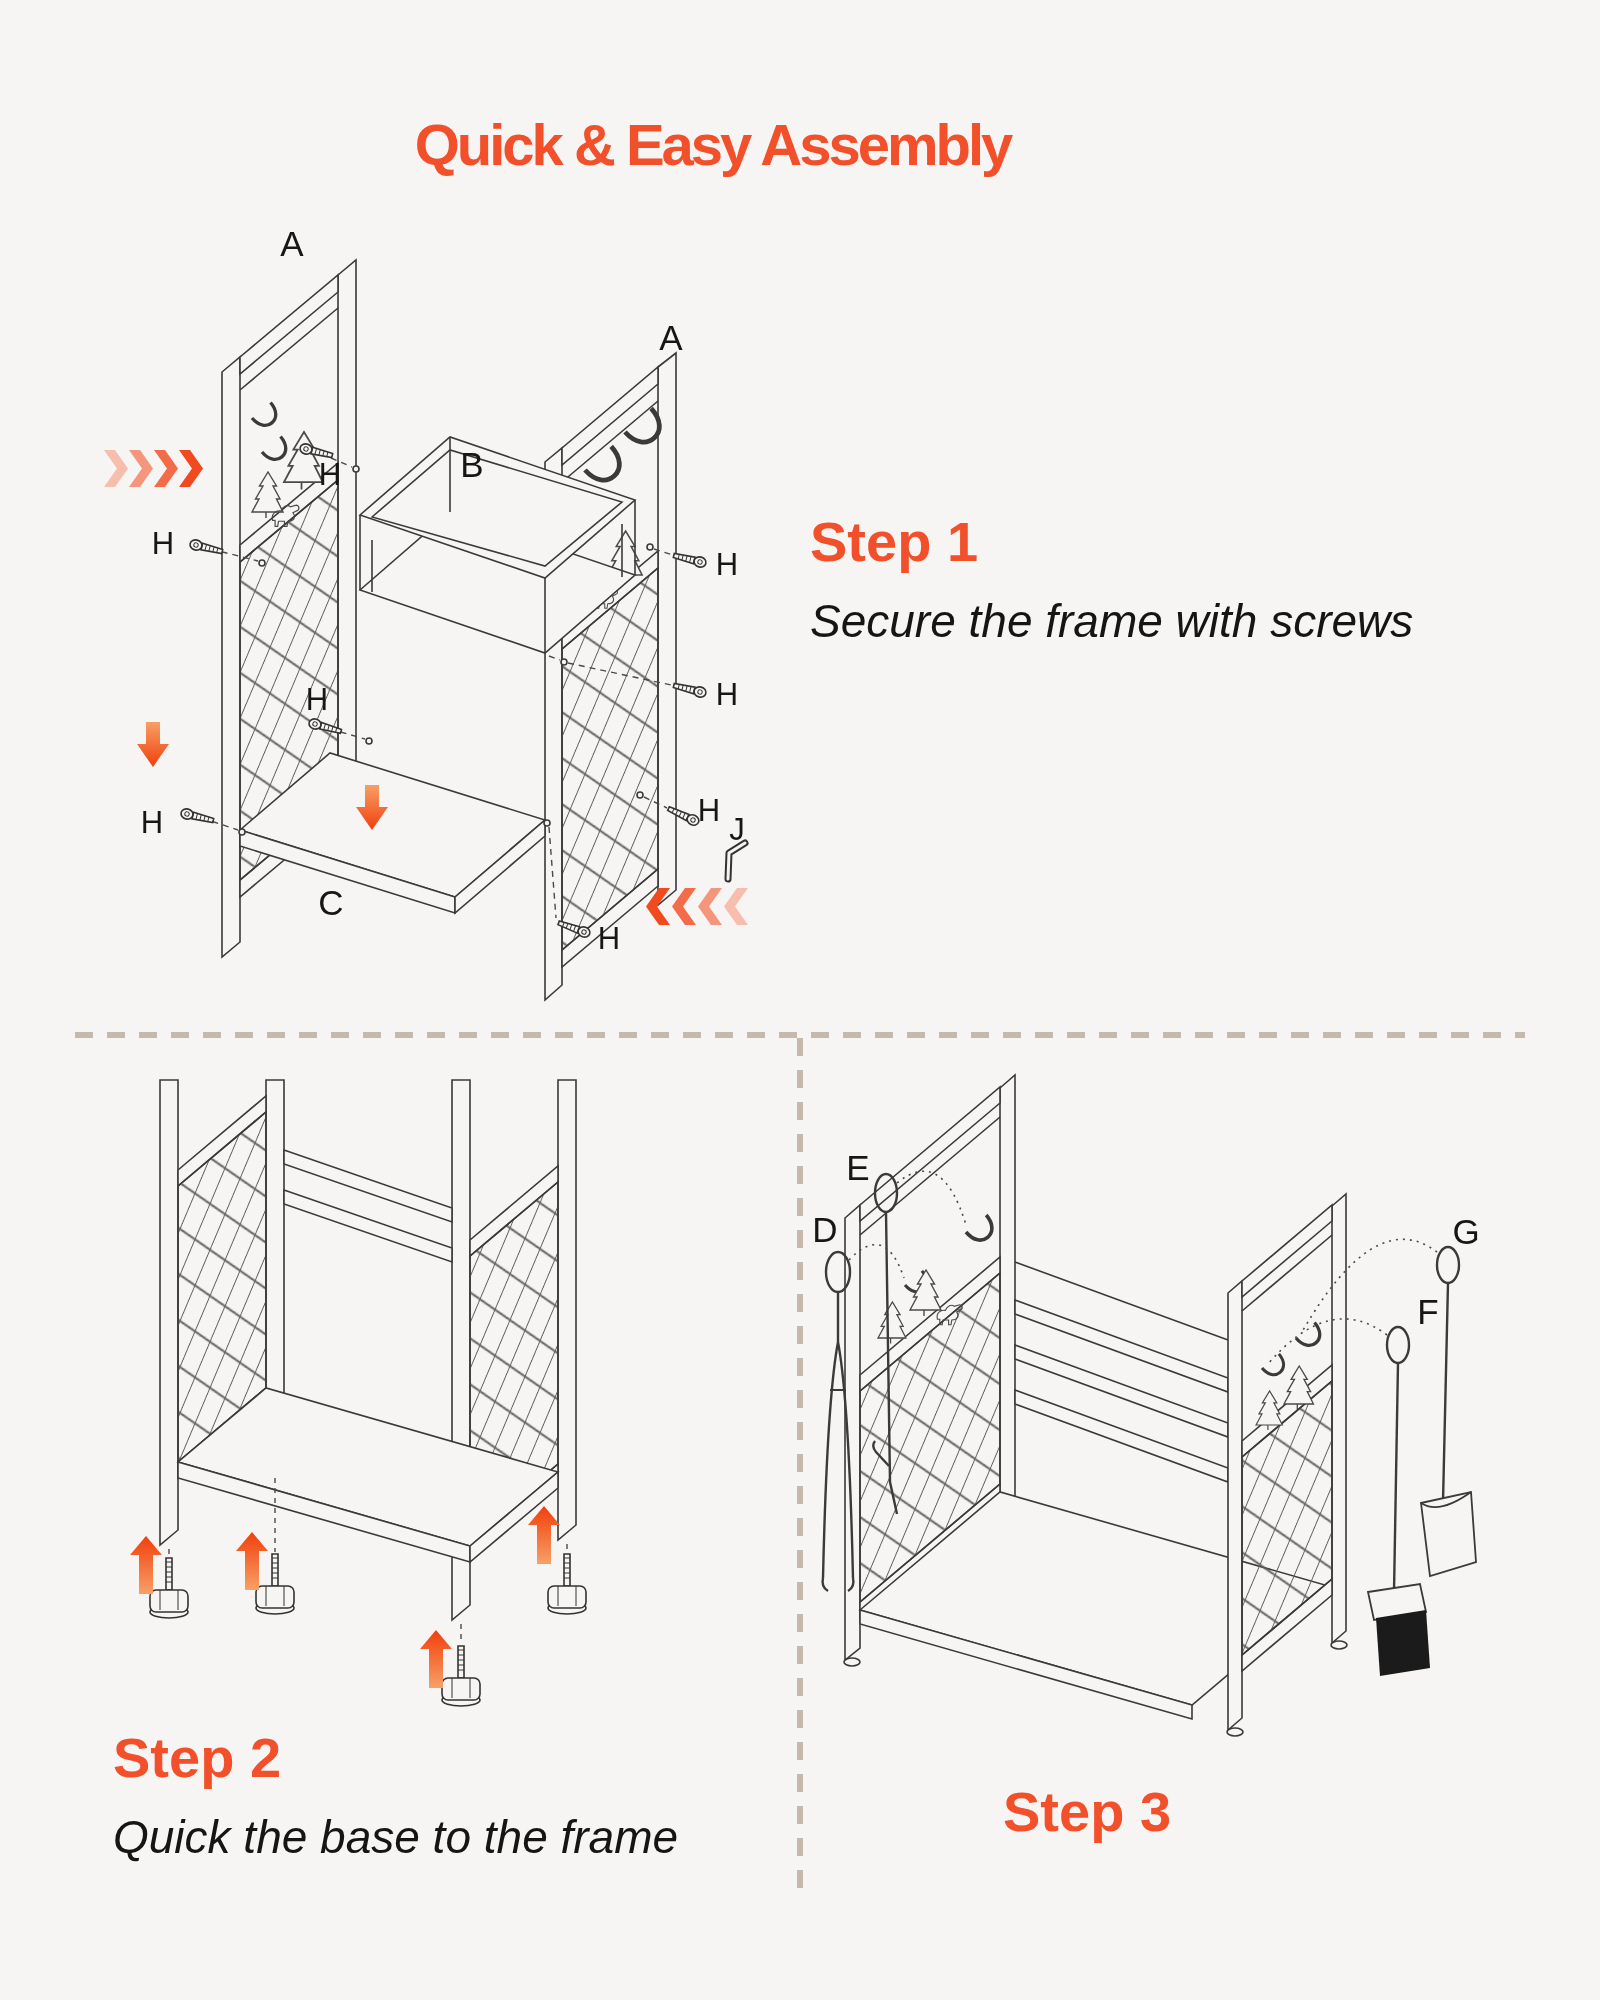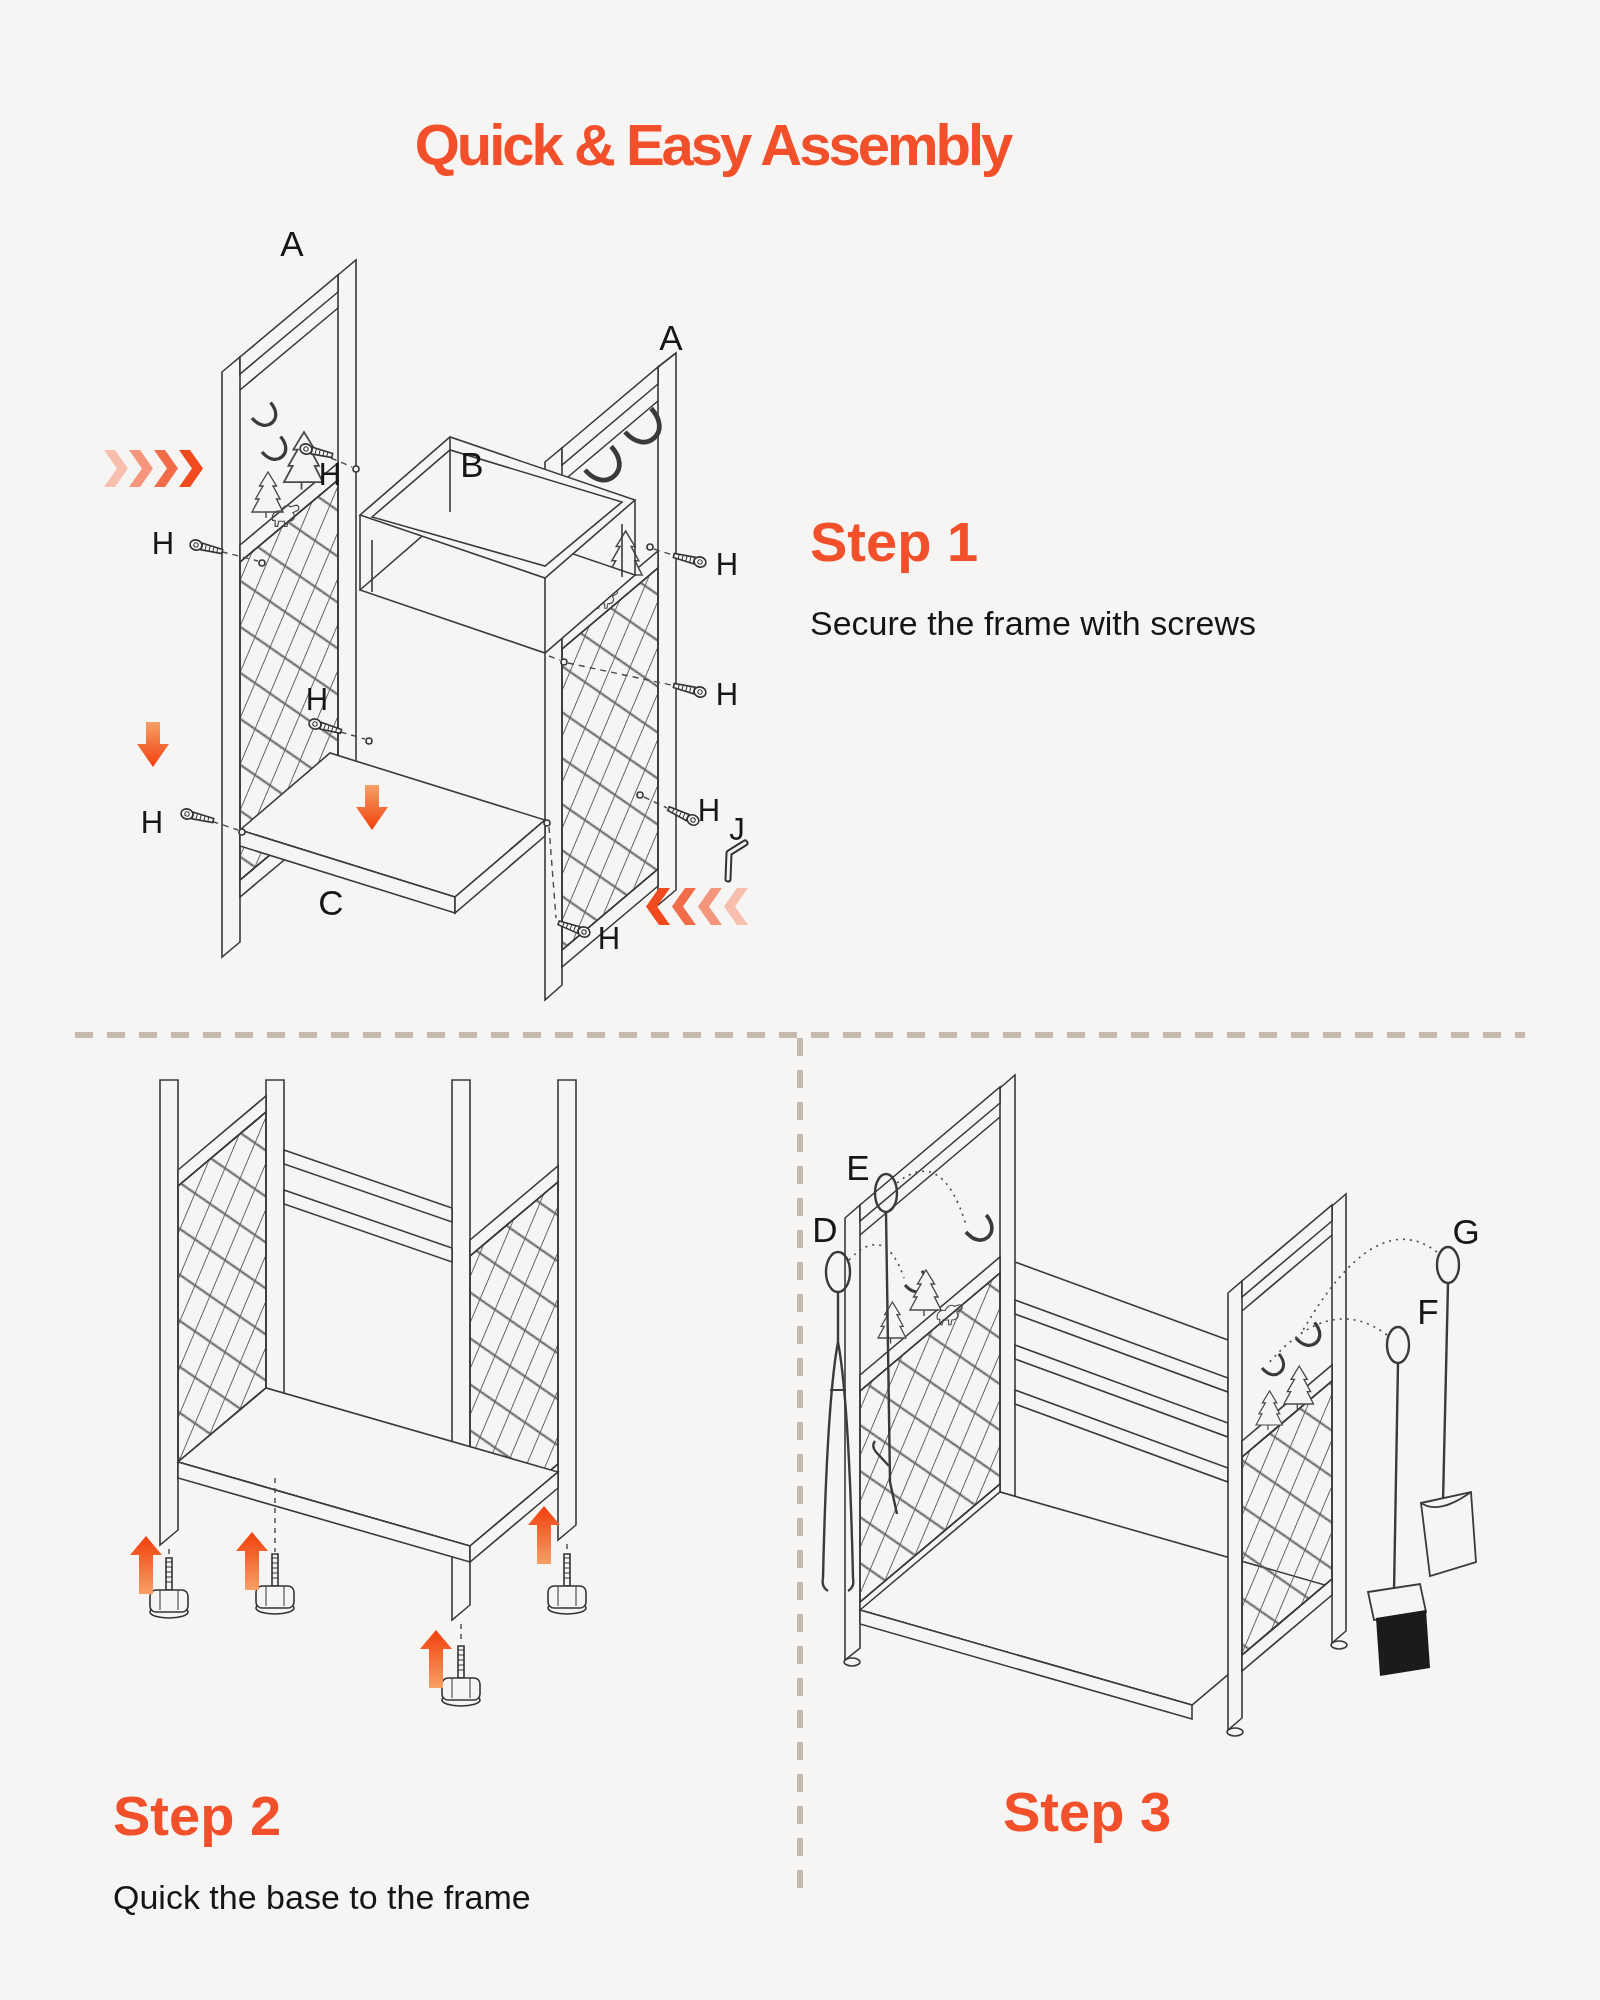--- a/index.html
+++ b/index.html
@@ -6,21 +6,21 @@
     --bg:#F6F5F3; --accent:#F1502B; --text:#151515; --line:#3A3A3A; --divider:#C5B9AB;
     --chev0:#F7BEAD; --chev1:#F5957B; --chev2:#F36C49; --chev3:#F14A1E;
   }
   html,body{margin:0;padding:0;background:#e8e8e8;}
   .page{position:relative;width:1600px;height:2000px;background:var(--bg);overflow:hidden;
         font-family:"Liberation Sans",sans-serif;}
   .title{position:absolute;left:0;top:74px;width:1425px;text-align:center;
          font-size:58px;font-weight:700;letter-spacing:-3px;color:var(--accent);line-height:1.1;}
   .step-text{position:absolute;}
   .step-heading{font-size:56px;font-weight:700;color:var(--accent);line-height:1;}
-  .step-desc{font-size:34px;font-weight:500;color:var(--text);line-height:1;margin-top:36px;white-space:nowrap;}
+  .step-desc{font-size:46px;font-weight:500;color:var(--text);line-height:1;margin-top:28px;white-space:nowrap;font-style:italic;}
   .divider-h{position:absolute;left:75px;top:1032px;width:1450px;height:6px;
      background:repeating-linear-gradient(90deg,var(--divider) 0 18px,transparent 18px 32px);}
   .divider-v{position:absolute;left:797px;top:1038px;width:6px;height:860px;
      background:repeating-linear-gradient(180deg,var(--divider) 0 18px,transparent 18px 32px);}
   svg.diagram{position:absolute;overflow:visible;}
   #d1{left:95px;top:180px;width:680px;height:830px;}
   #d2{left:95px;top:1080px;width:680px;height:660px;}
   #d3{left:795px;top:1080px;width:805px;height:665px;}
   .labels{position:absolute;inset:0;pointer-events:none;}
   .plabel{position:absolute;transform:translate(-50%,-50%);font-size:35px;color:#161616;
@@ -301,21 +301,21 @@
     </g>
   </svg>
 
   <div class="divider-h"></div>
   <div class="divider-v"></div>
 
   <div class="step-text" style="left:810px;top:514px;">
     <div class="step-heading">Step 1</div>
     <div class="step-desc">Secure the frame with screws</div>
   </div>
-  <div class="step-text" style="left:113px;top:1788px;">
+  <div class="step-text" style="left:113px;top:1730px;">
     <div class="step-heading">Step 2</div>
     <div class="step-desc">Quick the base to the frame</div>
   </div>
   <div class="step-text" style="left:1003px;top:1784px;">
     <div class="step-heading">Step 3</div>
   </div>
 
   <div class="labels">
 
   <span class="plabel" style="left: 292px; top: 243px; font-size: 35px;">A</span>

